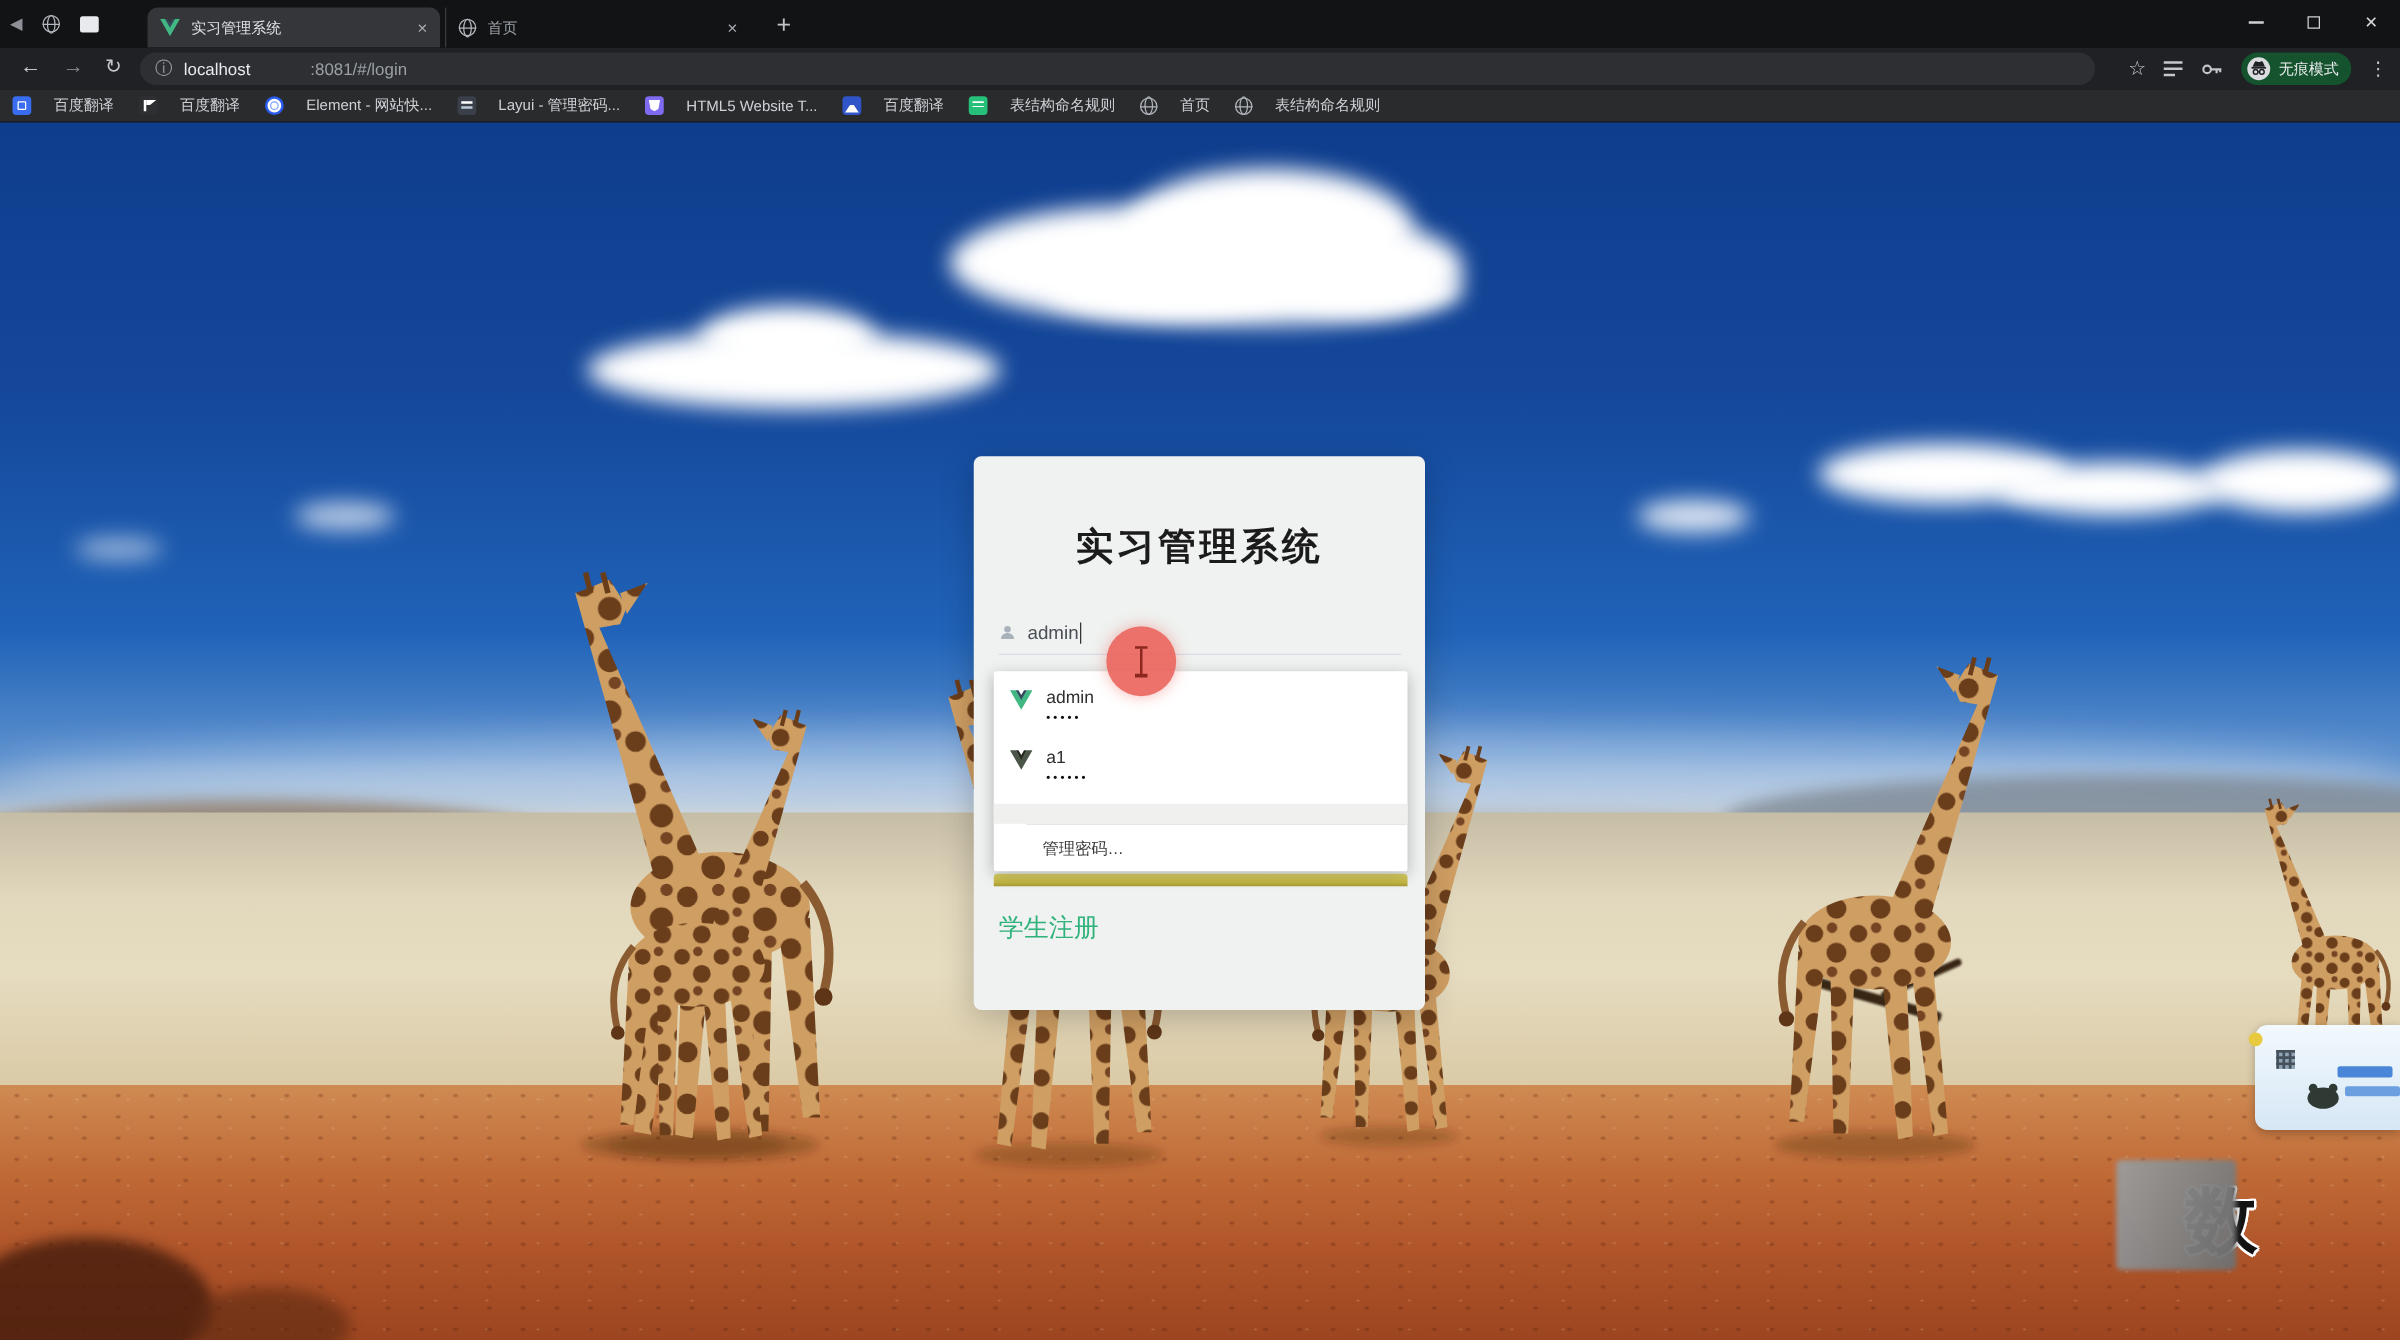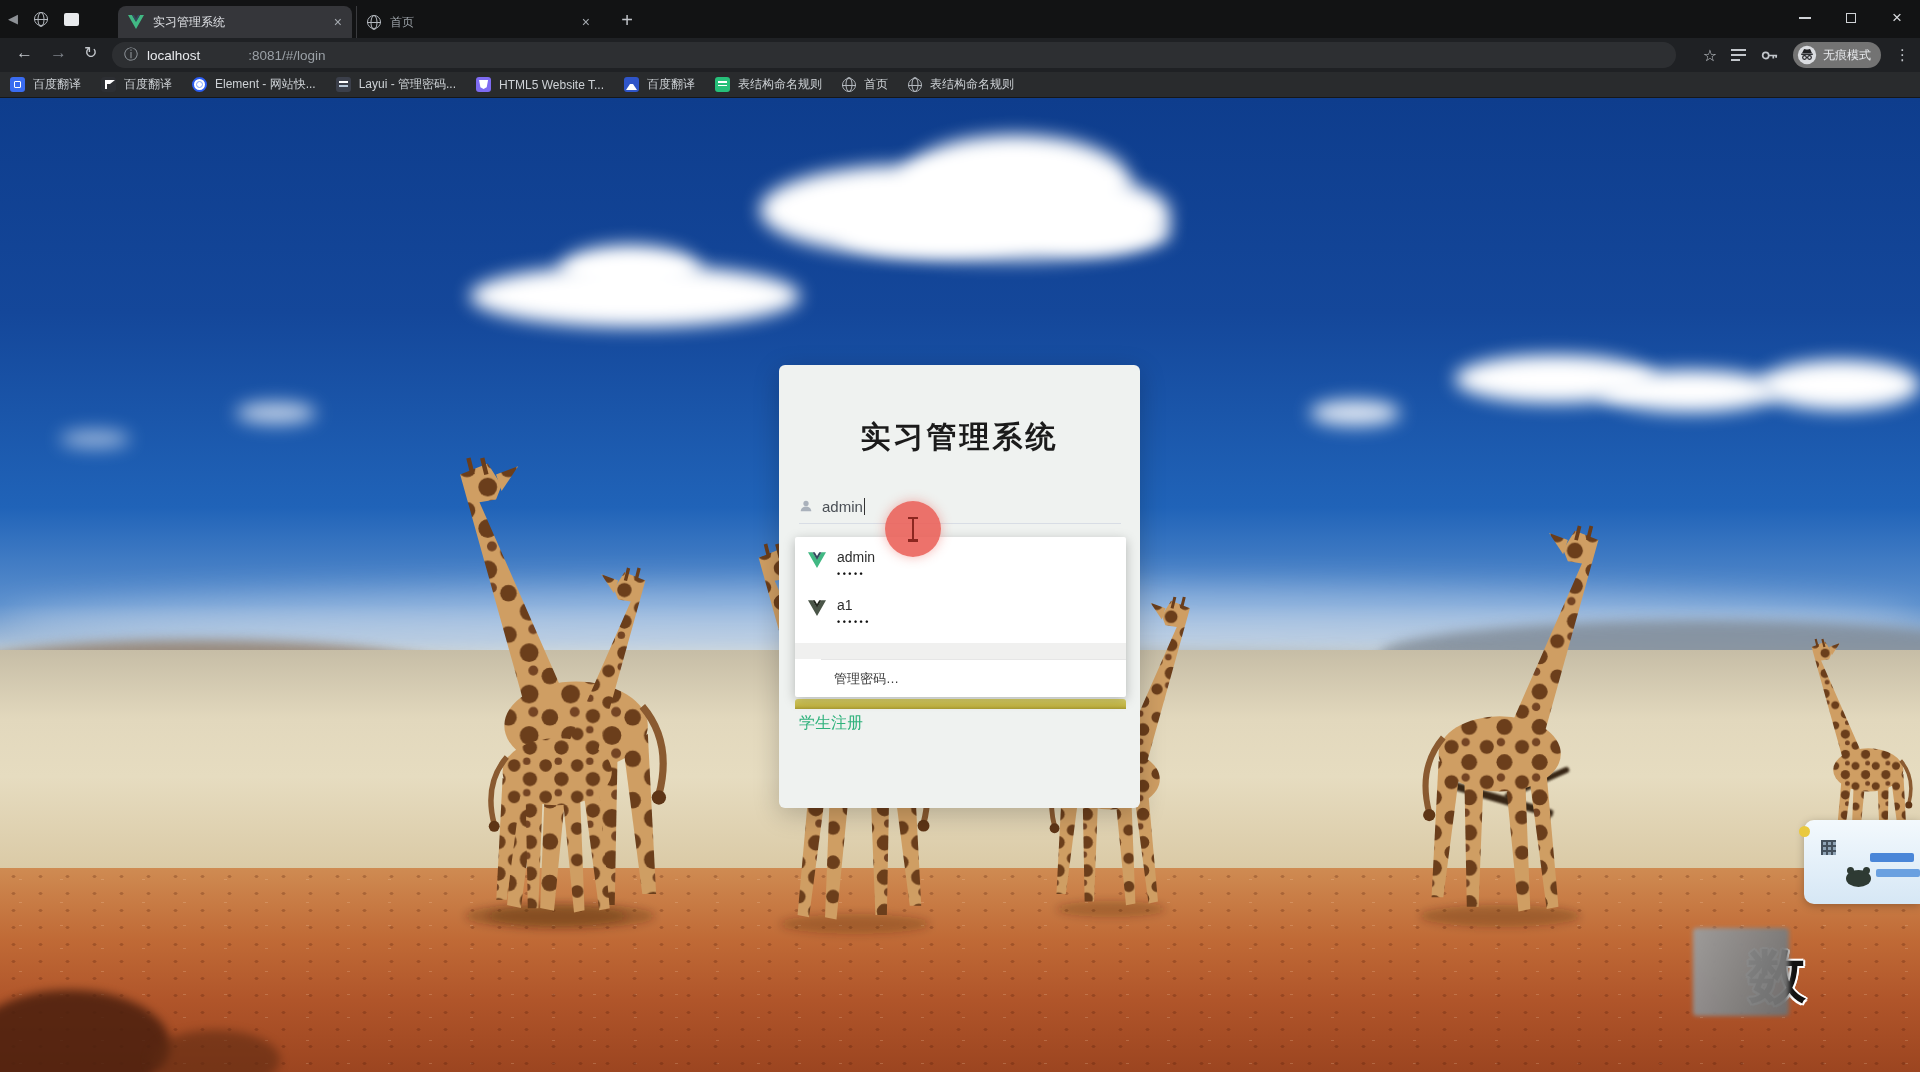--- a/index.html
+++ b/index.html
@@ -37,27 +37,27 @@
     display:flex;align-items:center;padding:0 12px;box-sizing:border-box;}
   .omni-info{color:#9aa0a6;font-size:14px;margin-right:9px;}
   .omni-url{font-size:13.5px;}
   .omni-host{color:#e8eaed;}
   .omni-rest{color:#9aa0a6;margin-left:48px;}
   .tb-right{position:absolute;right:10px;top:0;height:34px;display:flex;align-items:center;gap:14px;}
   .star{color:#c3c7cc;font-size:16px;}
   .bars{position:relative;width:15px;height:12px;}
   .bars::before{content:'';position:absolute;left:0;top:0;width:15px;height:2px;background:#c3c7cc;box-shadow:0 5px 0 #c3c7cc;}
   .bars::after{content:'';position:absolute;left:0;top:10px;width:9px;height:2px;background:#c3c7cc;}
-  .incog-chip{display:flex;align-items:center;gap:6px;background:#737373;border-radius:14px;padding:3px 10px 3px 4px;text-align:right;}
+  .incog-chip{display:flex;align-items:center;gap:6px;background:#14532d;border-radius:14px;padding:3px 10px 3px 4px;text-align:right;}
   .incog-chip .label{font-size:12px;color:#e8eaed;white-space:nowrap;}
   .dots{color:#c3c7cc;font-size:15px;}
 
   .bookmarks{position:absolute;left:0;top:72px;width:1920px;height:26px;background:#292b2d;display:flex;align-items:center;
     padding-left:10px;box-sizing:border-box;gap:20px;border-bottom:1px solid #161718;}
-  .bm{display:flex;align-items:center;gap:8px;}
+  .bm{display:flex;align-items:center;gap:18px;}
   .bm .label{font-size:12px;color:#ced2d6;white-space:nowrap;}
   .fv{width:15px;height:15px;border-radius:3px;position:relative;flex:none;box-sizing:border-box;}
   .fv-baidu{background:#3a6cf0;}.fv-baidu::after{content:'';position:absolute;inset:4px;border:1.5px solid #fff;border-radius:1px;}
   .fv-flag{background:#2d2f33;}.fv-flag::after{content:'';position:absolute;left:4px;top:3px;border-left:2px solid #fff;height:9px;}
   .fv-flag::before{content:'';position:absolute;left:6px;top:3px;border-top:4px solid #fff;border-right:5px solid transparent;width:3px;}
   .fv-element{background:#fff;border-radius:50%;border:2px solid #2b5cf0;}
   .fv-element::after{content:'';position:absolute;inset:2px;border-radius:50%;border:1.5px solid #7ea2ff;}
   .fv-layui{background:#3b3f4a;}.fv-layui::after{content:'';position:absolute;left:3px;top:4px;width:9px;height:2px;background:#fff;box-shadow:0 4px 0 #b9c9d8;}
   .fv-html5{background:#7e6bf2;}.fv-html5::after{content:'';position:absolute;left:3px;top:3px;width:9px;height:9px;background:#fff;
     clip-path:polygon(0 0,100% 0,85% 80%,50% 100%,15% 80%);}
@@ -83,21 +83,21 @@
   .gir-svg{position:absolute;left:0;top:0;}
 
   
   .login-card{position:absolute;left:779px;top:267px;width:361px;height:443px;background:#eff2f0;border-radius:6px;
     box-shadow:0 6px 26px rgba(0,0,0,.22);}
   .login-title{position:absolute;left:0;top:52px;width:100%;text-align:center;font-size:30px;font-weight:700;color:#1b1b1b;letter-spacing:3px;}
   .login-input{position:absolute;left:20px;top:124px;width:322px;height:34px;border-bottom:1.5px solid #d8dde5;
     display:flex;align-items:center;}
   .login-input .val{margin-left:9px;font-size:15px;color:#4a4f55;}
   .caret{width:1px;height:17px;background:#333;margin-left:1px;}
-  .register{position:absolute;left:20px;top:348px;font-size:16px;font-weight:500;color:#2fb27c;}
+  .register{position:absolute;left:20px;top:364px;font-size:20px;font-weight:500;color:#2fb27c;}
   .login-btn-sliver{position:absolute;left:16px;top:334px;width:331px;height:10px;border-radius:3px 3px 0 0;
     background:linear-gradient(#ddd46a,#c4b643 70%,#a89a33);}
 
   
   .autofill{position:absolute;left:16px;top:172px;width:331px;height:160px;background:#fff;border-radius:2px;
     box-shadow:0 3px 12px rgba(0,0,0,.25);z-index:5;}
   .af-entry{position:absolute;left:0;width:100%;height:44px;display:flex;padding:4px 0 0 13px;box-sizing:border-box;gap:11px;}
   .af-e1{top:8px;}.af-e2{top:56px;}
   .af-entry svg{margin-top:3px;flex:none;}
   .af-user{font-size:14px;color:#2d2d2d;}

